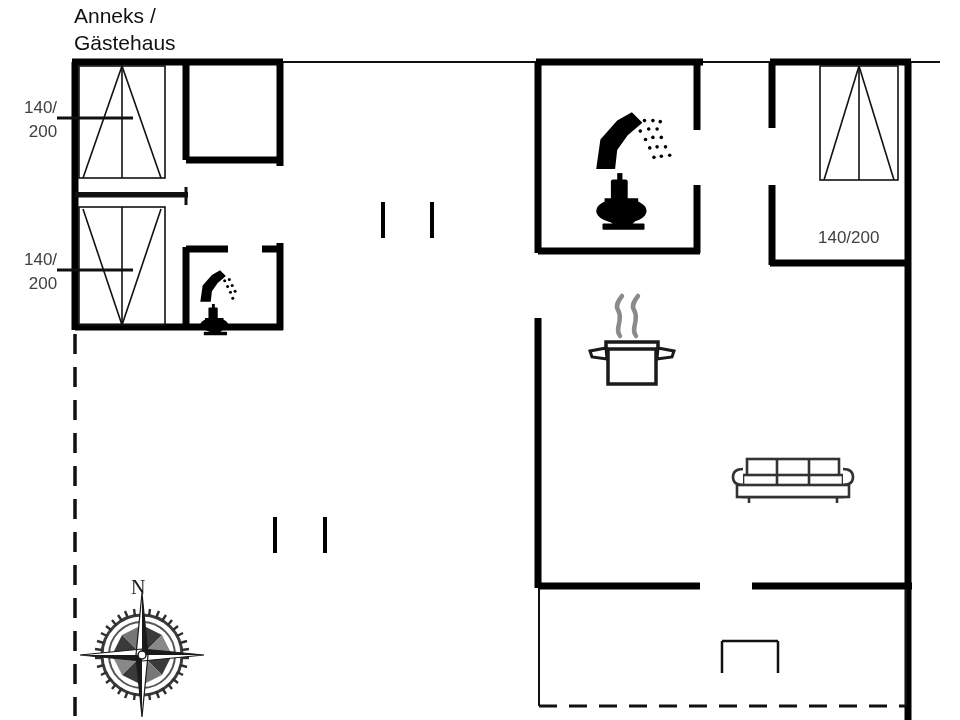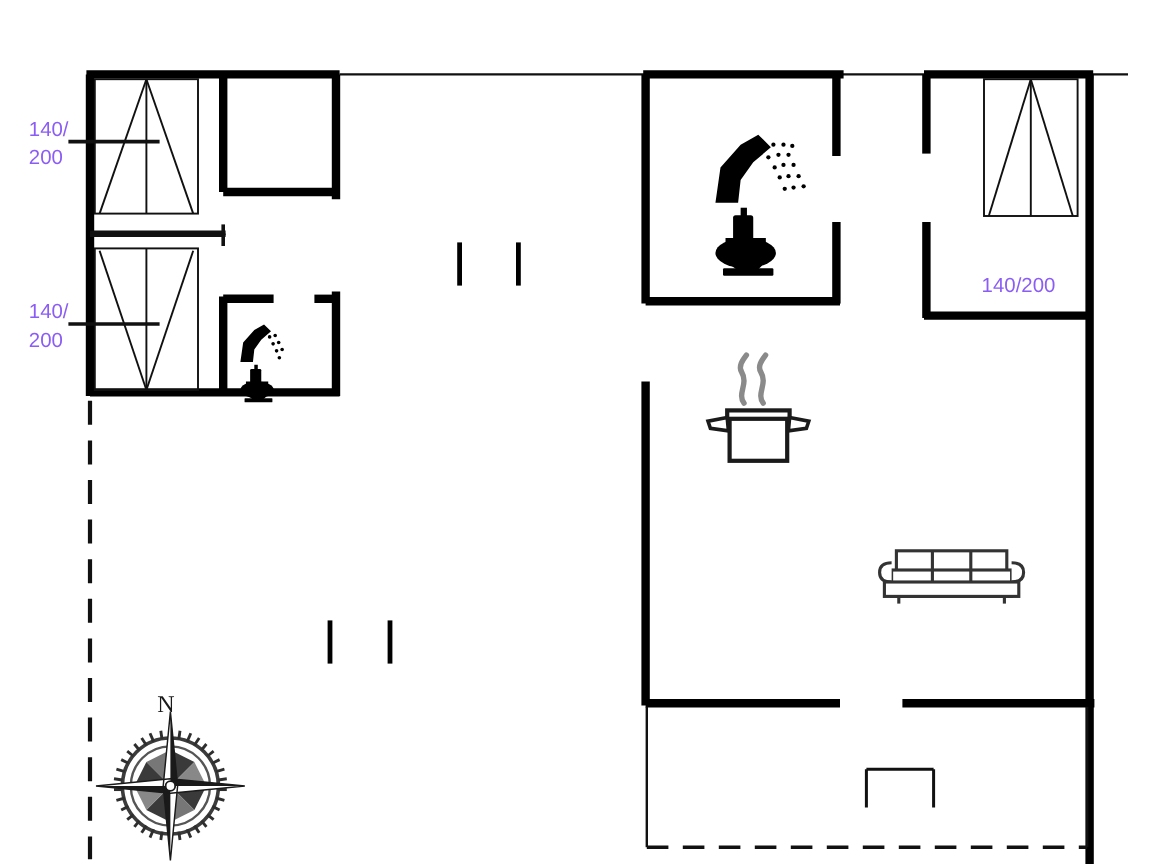--- a/index.html
+++ b/index.html
@@ -36,23 +36,23 @@
     line-height: 27px;
     color: #111111;
     white-space: pre;
     letter-spacing: 0px;
   }
   .dim-label {
     position: absolute;
     font-family: "Liberation Sans", sans-serif;
     font-size: 17px;
     line-height: 24px;
-    color: #8b5cf6;
+    color: #404040;
     white-space: pre;
-    text-align: left;
+    text-align: right;
   }
   #dim-bed-top { left: 24px; top: 96px; }
   #dim-bed-bottom { left: 24px; top: 248px; }
   #dim-bed-right {
     left: 818px; top: 182px;
     font-size: 17px;
     margin-top: 44px;
   }
   .compass-label {
     position: absolute;
@@ -327,20 +327,22 @@
         <path d="M 0 62 L 6 0 L 0 0 Z" fill="#ffffff"></path>
         <path d="M 62 0 L 0 6 L 0 0 Z" fill="#ffffff"></path>
         <path d="M 0 -62 L 6 0 L 0 62 L -6 0 Z" fill="none" stroke="#1a1a1a" stroke-width="1.2"></path>
         <path d="M -62 0 L 0 -6 L 62 0 L 0 6 Z" fill="none" stroke="#1a1a1a" stroke-width="1.2"></path>
       </g>
       <circle cx="0" cy="0" r="4" fill="#ffffff" stroke="#1a1a1a" stroke-width="1.5"></circle>
     </g>
 
   </svg>
 
+  <div class="plan-title">Anneks /
+Gästehaus</div>
 
   <div class="dim-label" id="dim-bed-top">140/
 200</div>
 
   <div class="dim-label" id="dim-bed-bottom">140/
 200</div>
 
   <div class="dim-label" id="dim-bed-right">140/200</div>
 
   <div class="compass-label">N</div>

